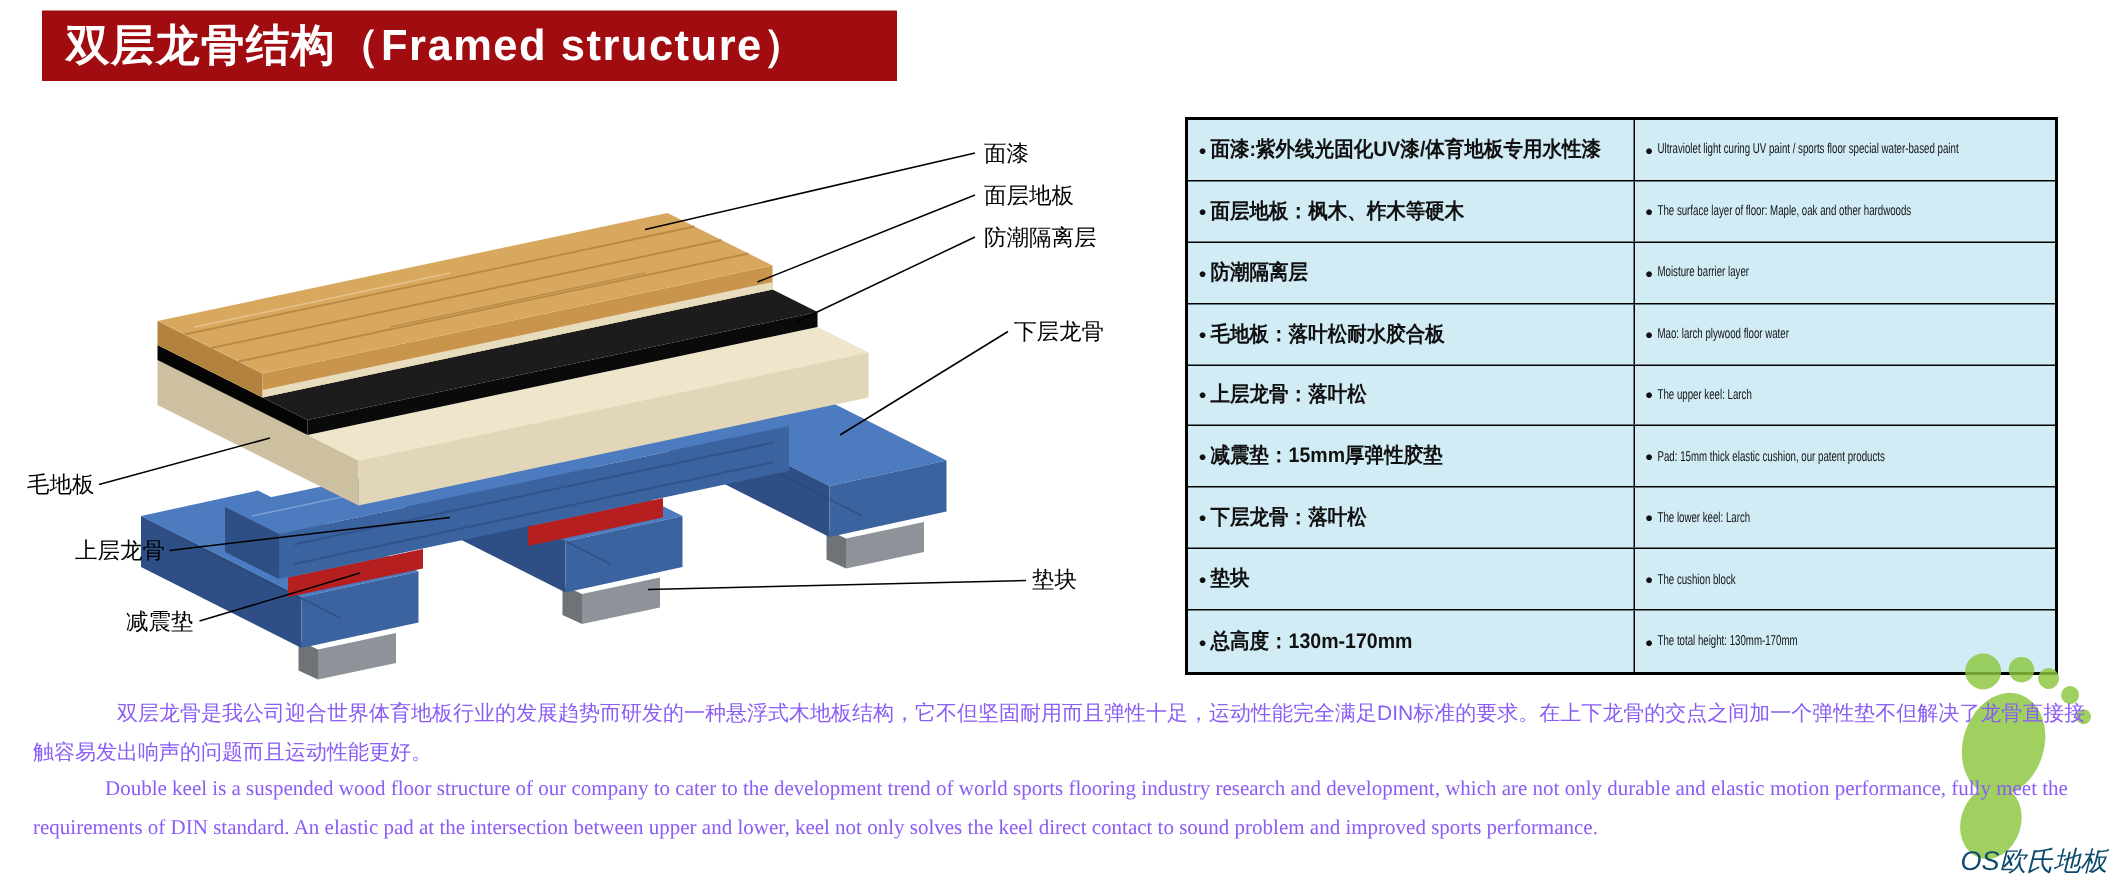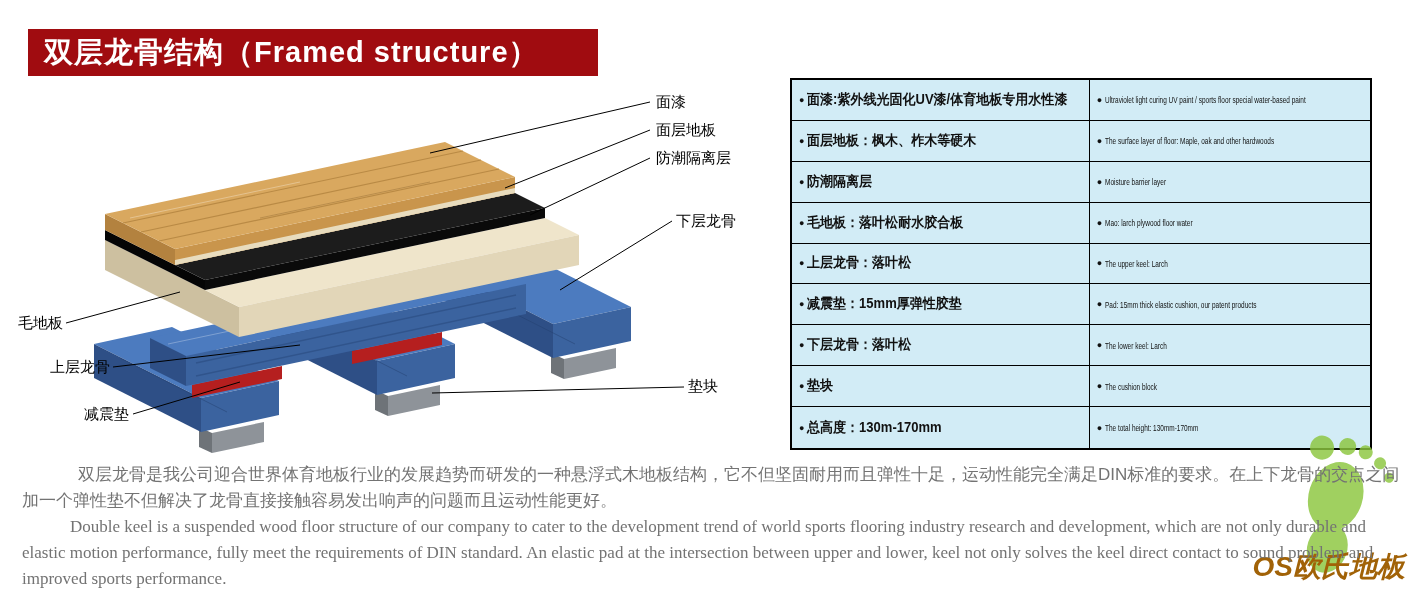--- a/index.html
+++ b/index.html
@@ -1,38 +1,38 @@
 <!DOCTYPE html>
 <html><head>
 <meta charset="utf-8">
 <style>
   html,body{margin:0;padding:0;background:#fff;}
   .page{position:relative;width:1415px;height:596px;background:#ffffff;overflow:hidden;
         font-family:"Liberation Sans","DejaVu Sans",sans-serif;color:#111;}
   .banner{position:absolute;left:28px;top:7px;width:570px;height:47px;background:#A00C10;
-          display:flex;align-items:center;padding-left:16px;box-sizing:border-box;margin-top:22px;}
+          display:flex;align-items:center;padding-left:16px;box-sizing:border-box;}
   .banner .title{font-size:29px;font-weight:bold;color:#ffffff;letter-spacing:1px;white-space:nowrap;}
   .diagram{position:absolute;left:0;top:50px;}
   .diagram text{font-size:15px;fill:#000;}
   .spec-table{position:absolute;left:790px;top:78px;width:582px;height:372px;border:2px solid #000;
               box-sizing:border-box;display:grid;grid-template-rows:repeat(9,1fr);background:#D2ECF6;}
   .trow{display:grid;grid-template-columns:51.5% 48.5%;border-bottom:1px solid #000;min-height:0;}
   .trow:last-child{border-bottom:none;}
   .cell{display:flex;align-items:center;padding-left:7px;overflow:hidden;min-width:0;}
   .cell.cn{border-right:1px solid #000;}
   .bullet{font-size:9px;margin-right:3px;flex:0 0 auto;}
   .cn-text{font-size:14px;font-weight:bold;white-space:nowrap;transform:scaleX(0.93);transform-origin:left center;}
   .en-text{font-size:9.5px;white-space:nowrap;transform:scaleX(0.68);transform-origin:left center;}
   .body-text{position:absolute;left:22px;top:462px;width:1378px;z-index:2;}
-  .body-text p{margin:0;font-size:17px;line-height:26px;color:#737373;}
+  .body-text p{margin:0;font-size:14px;line-height:26px;color:#8b5cf6;}
   .p-cn{text-indent:56px;}
   .p-en{text-indent:48px;font-family:Liberation Serif, serif;}
   .logo{position:absolute;right:6px;bottom:2px;width:140px;height:162px;z-index:1;}
-  .logo-text{position:absolute;right:4px;bottom:8px;font-size:28px;font-weight:bold;
-             color:#a16207;white-space:nowrap;font-style:italic;}
+  .logo-text{position:absolute;right:4px;bottom:8px;font-size:18px;font-weight:normal;
+             color:#0c4a6e;white-space:nowrap;font-style:italic;}
 </style>
 </head>
 <body>
 
 <div class="page">
 
   <div class="banner">
     <span class="title">双层龙骨结构（Framed structure）</span>
   </div>
 

